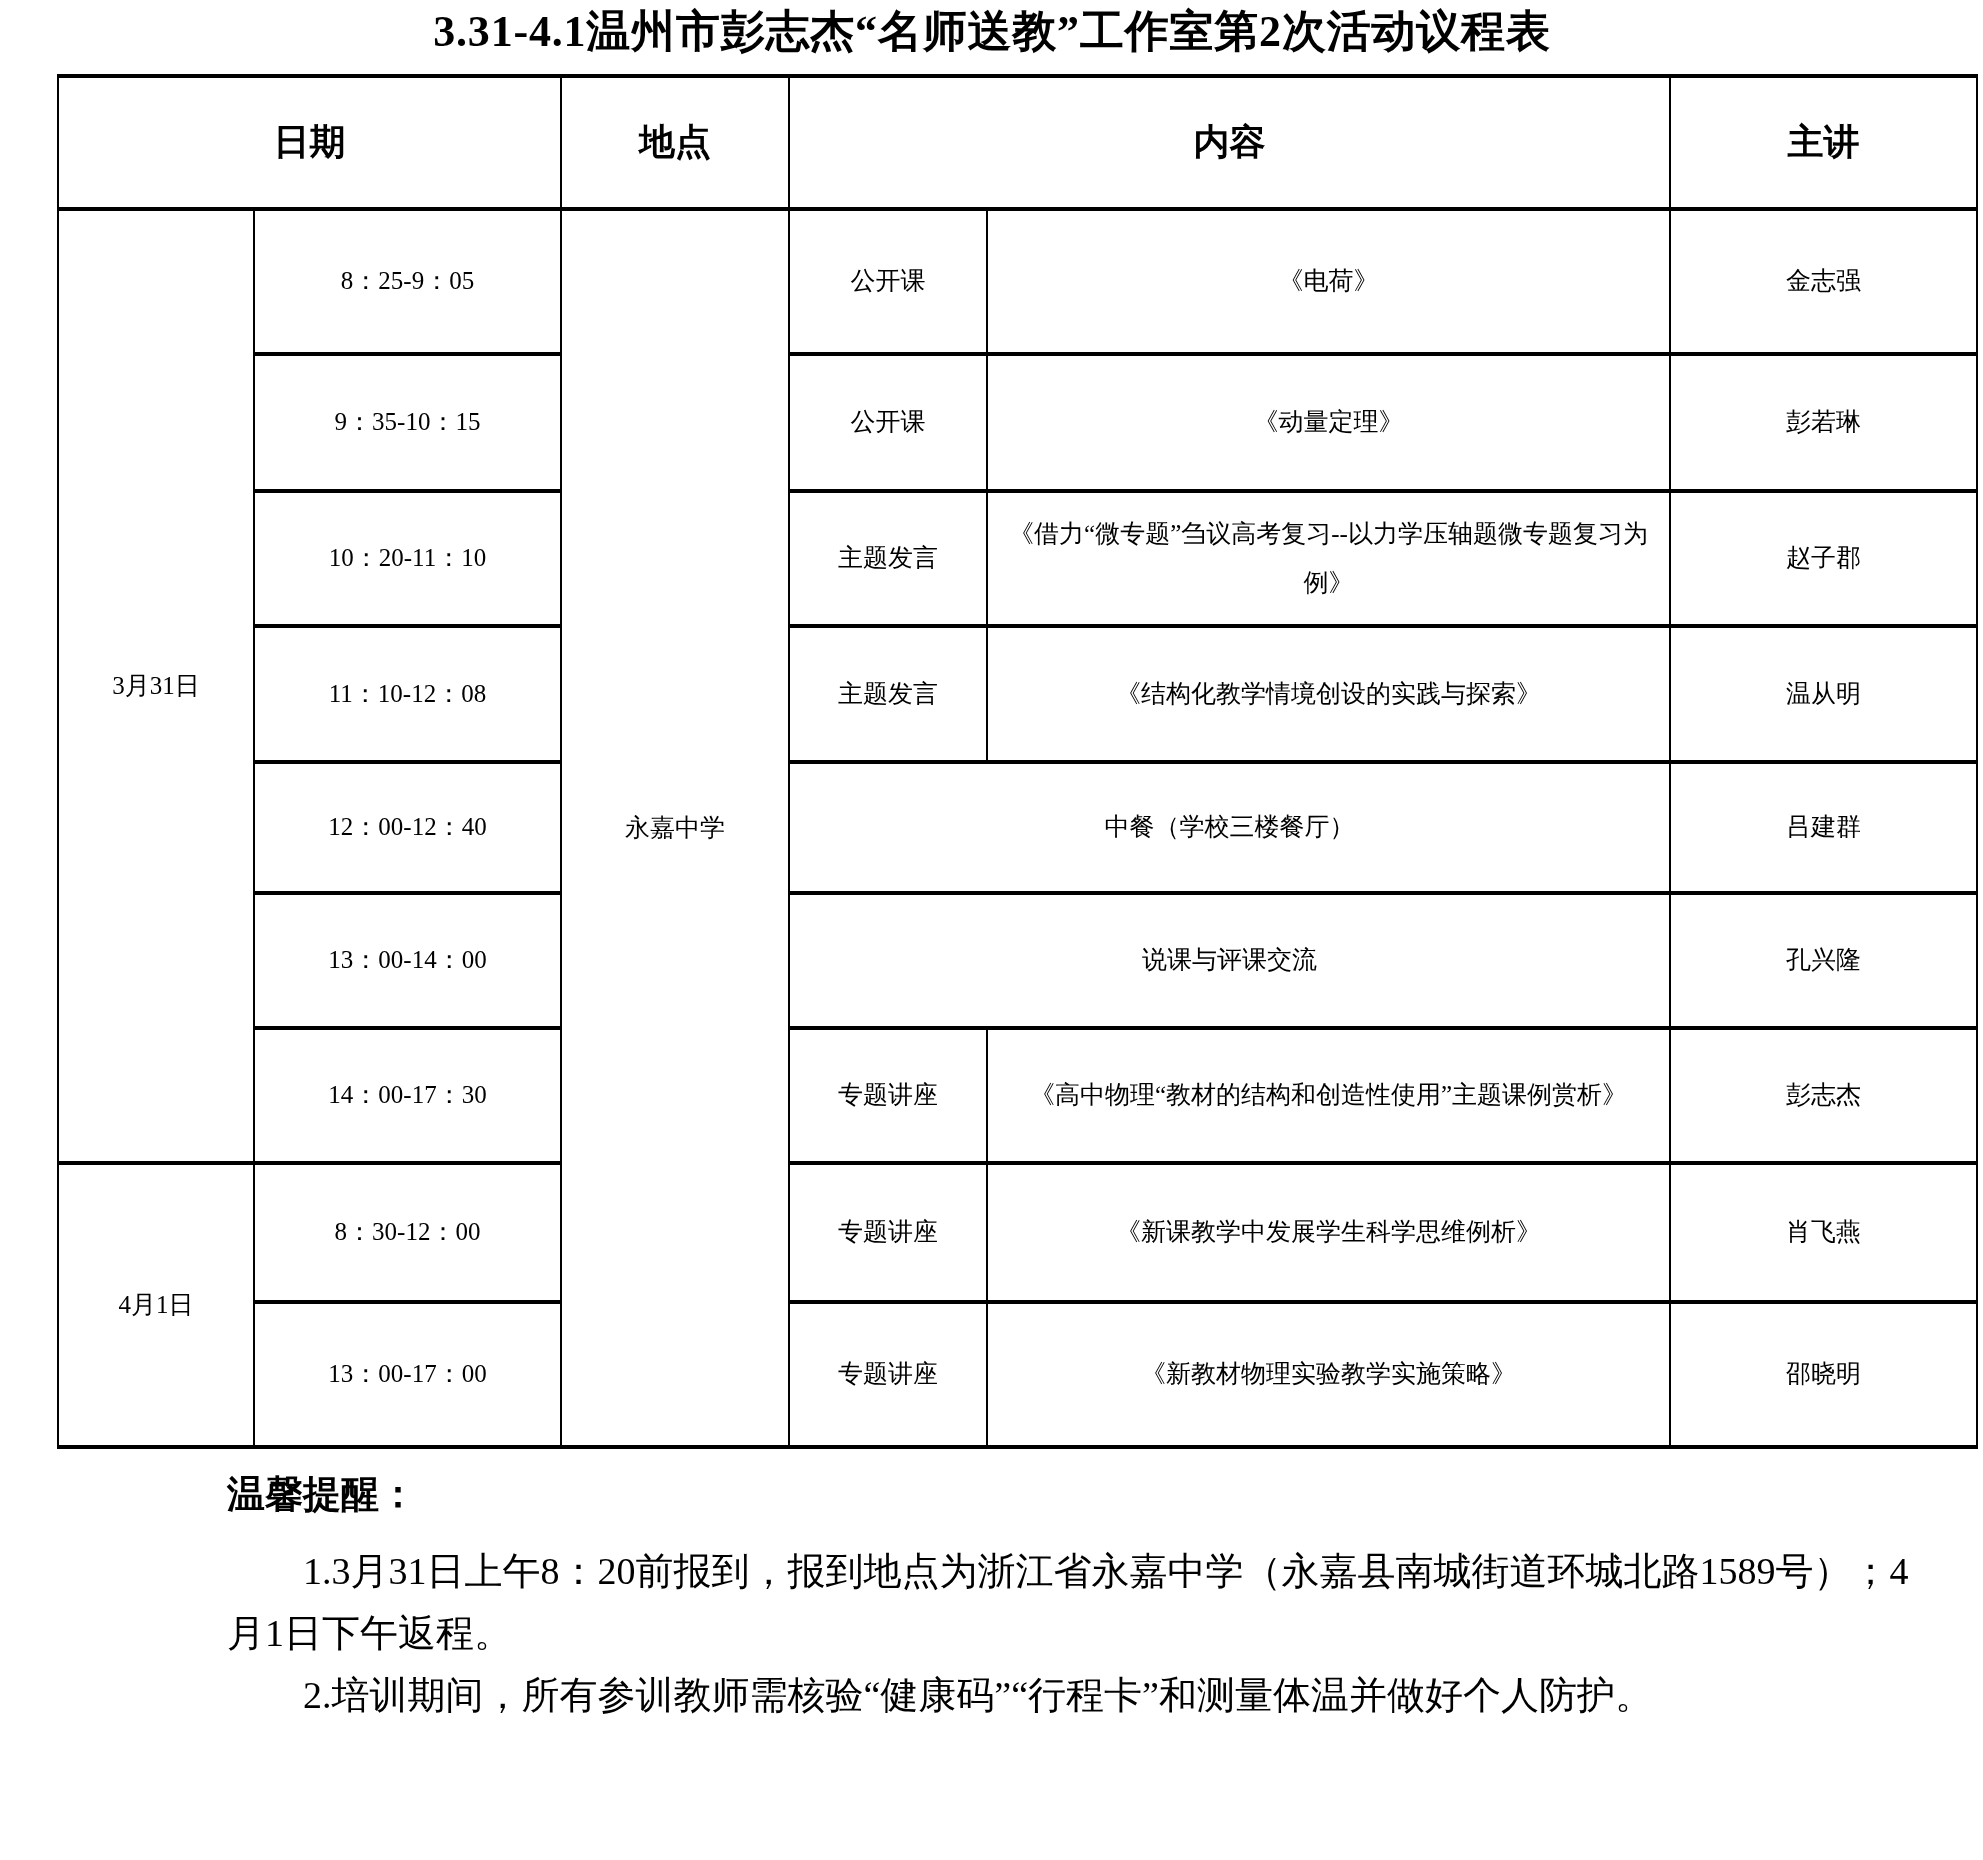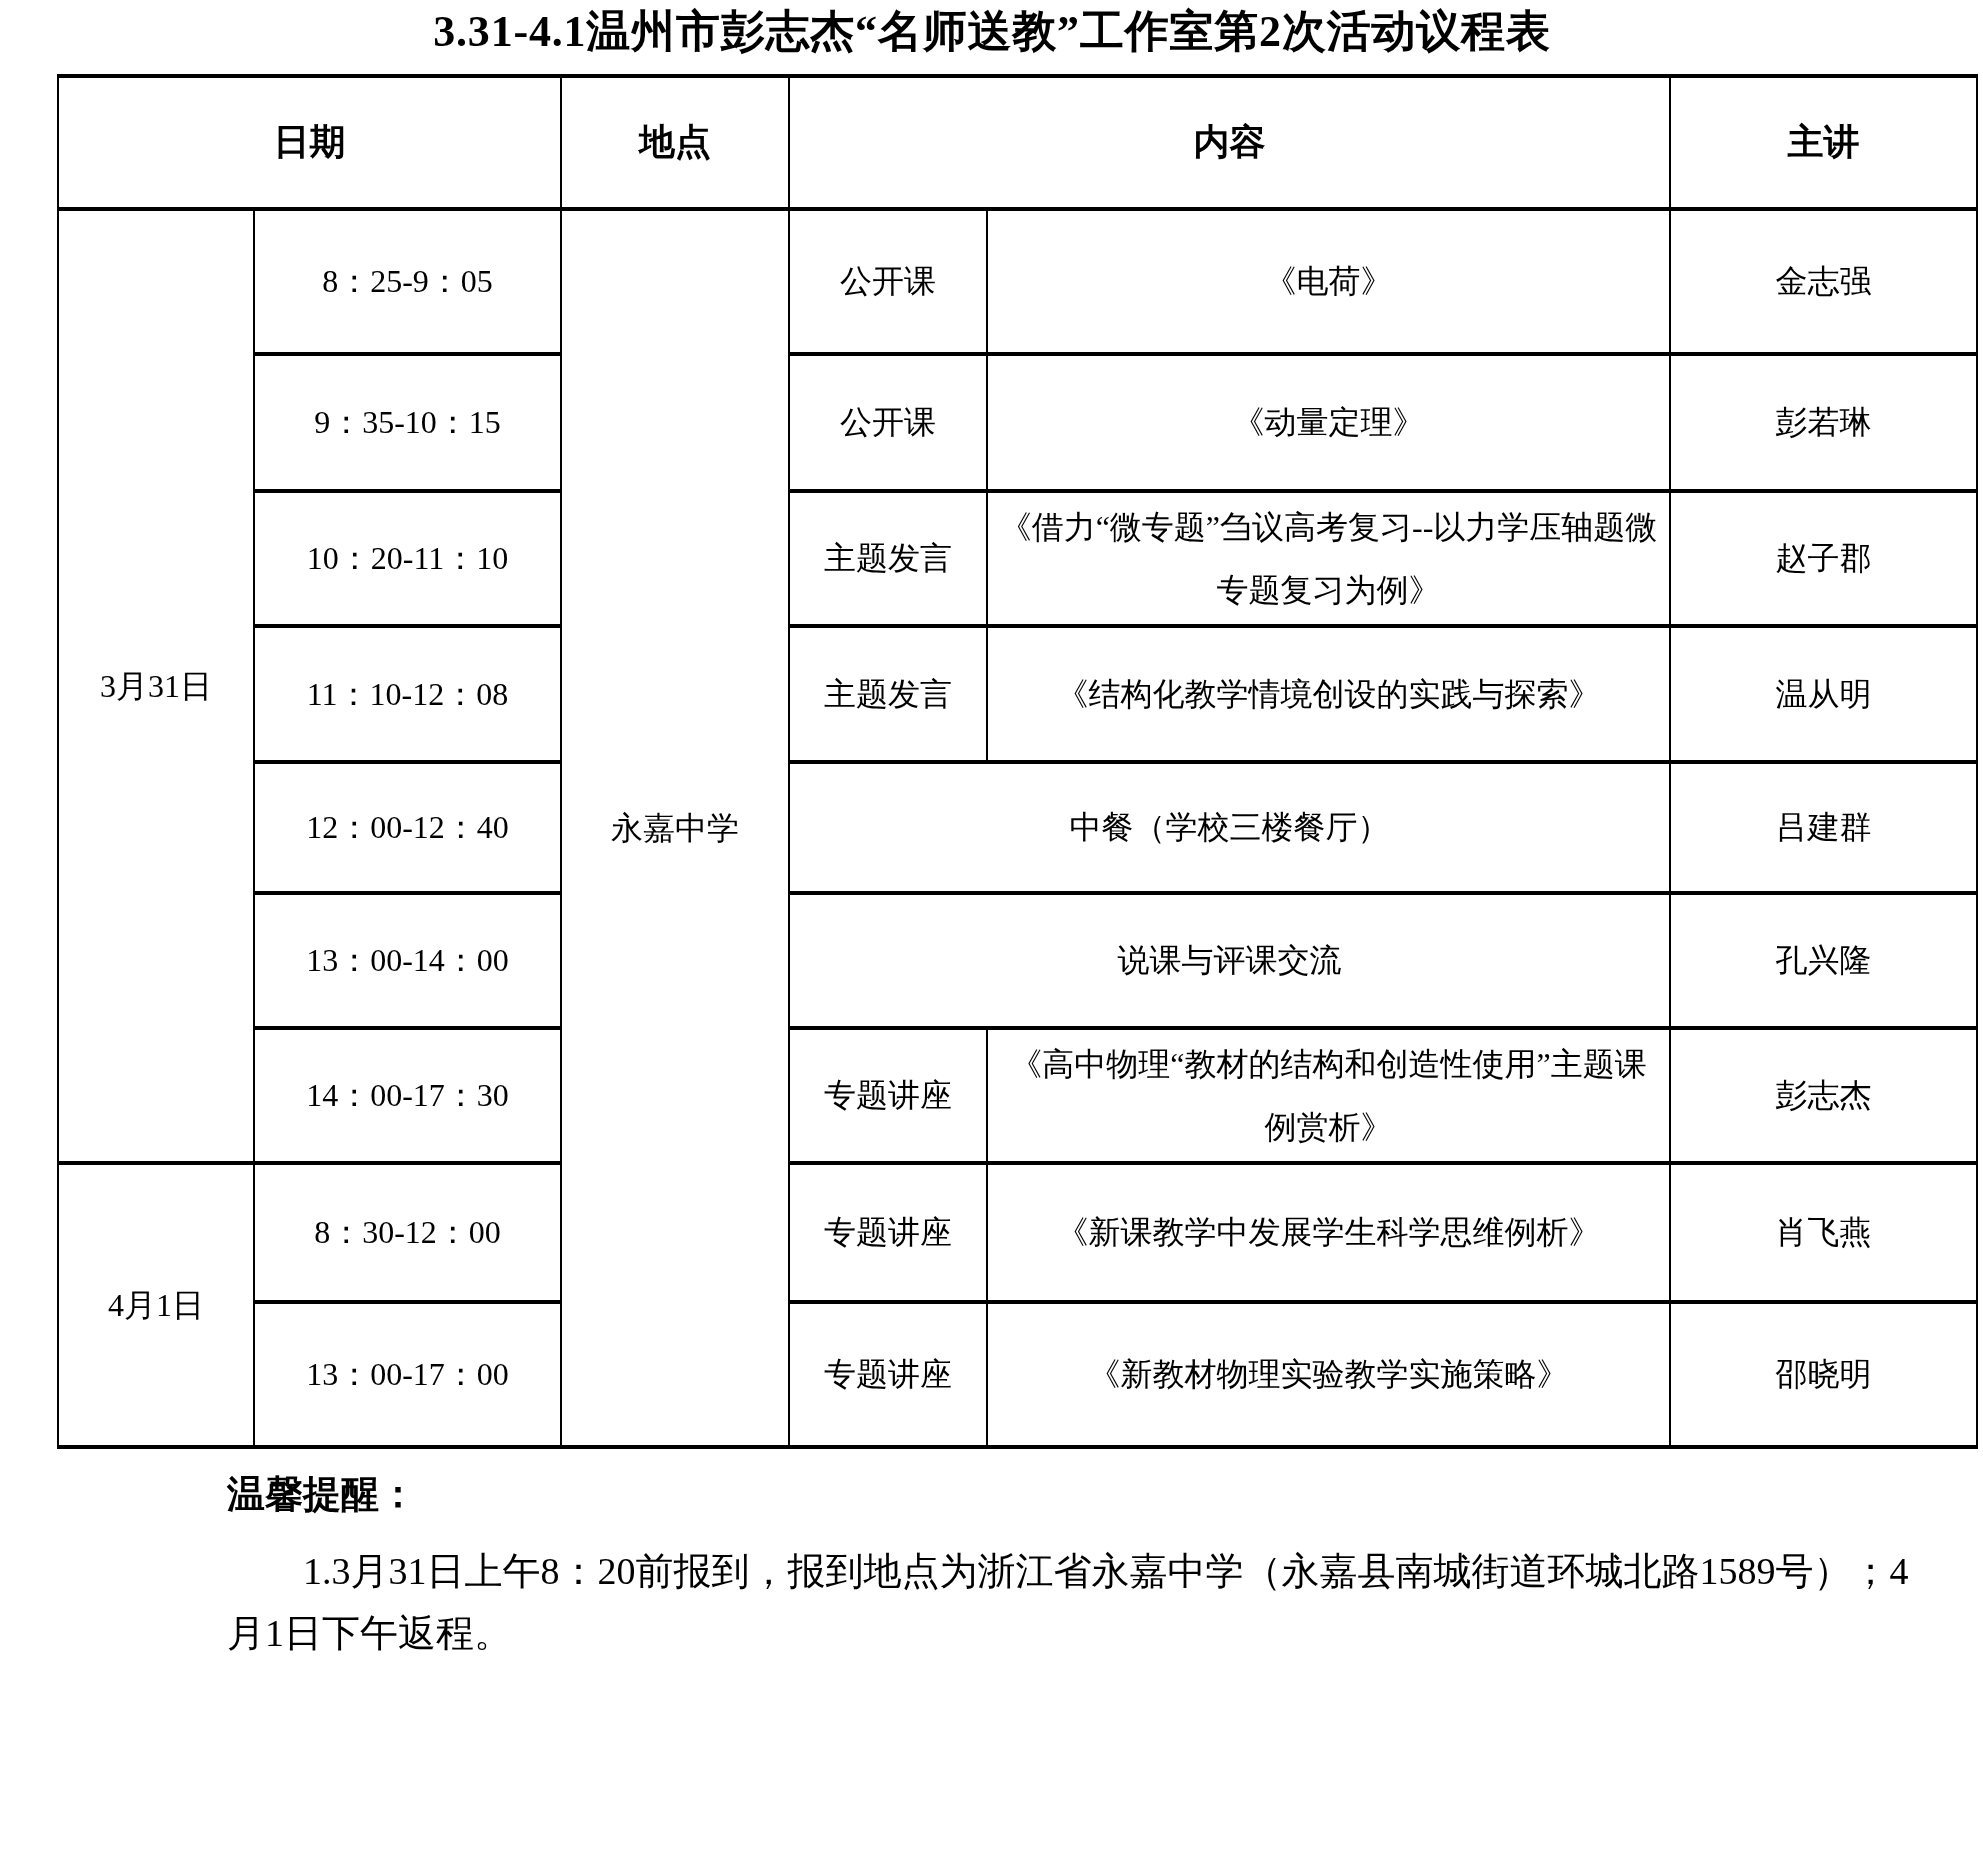--- a/index.html
+++ b/index.html
@@ -17,21 +17,21 @@
     position:absolute;left:57px;top:74px;width:1919px;
     border-collapse:collapse;table-layout:fixed;
   }
   table.schedule th, table.schedule td{
     border-left:2.3px solid #000;border-right:2.3px solid #000;
     border-top:4.7px solid #000;border-bottom:4.7px solid #000;
     text-align:center;vertical-align:middle;
     padding:0 11px;overflow:hidden;
   }
   table.schedule th{font-size:36px;font-weight:bold;}
-  table.schedule td{font-size:32px;line-height:1.95;}
+  table.schedule td{font-size:25px;line-height:1.95;}
   tr.hdr{height:133px;}
   tr.r1{height:145px;} tr.r2{height:137px;} tr.r3{height:135px;margin-left:36px;}
   tr.r4{height:136px;} tr.r5{height:131px;padding-left:41px;} tr.r6{height:135px;}
   tr.r7{height:135px;} tr.r8{height:139px;} tr.r9{height:145px;padding-left:6px;}
   .notes{
     position:absolute;left:227px;top:1464px;width:1690px;
     font-size:38px;line-height:1.625;
   }
   .notes-heading{font-weight:bold;margin:0 0 15.6px 0;}
   .notes p{margin:0;text-indent:2em;}
@@ -120,14 +120,15 @@
     <td>专题讲座</td>
     <td>《新教材物理实验教学实施策略》</td>
     <td>邵晓明</td>
   </tr>
 </tbody>
   </table>
 
 <div class="notes">
   <div class="notes-heading">温馨提醒：</div>
   <p>1.3月31日上午8：20前报到，报到地点为浙江省永嘉中学（永嘉县南城街道环城北路1589号）；4月1日下午返程。</p>
+  <p>2.培训期间，所有参训教师需核验“健康码”“行程卡”和测量体温并做好个人防护。</p>
 </div>
 
 
 </body></html>

